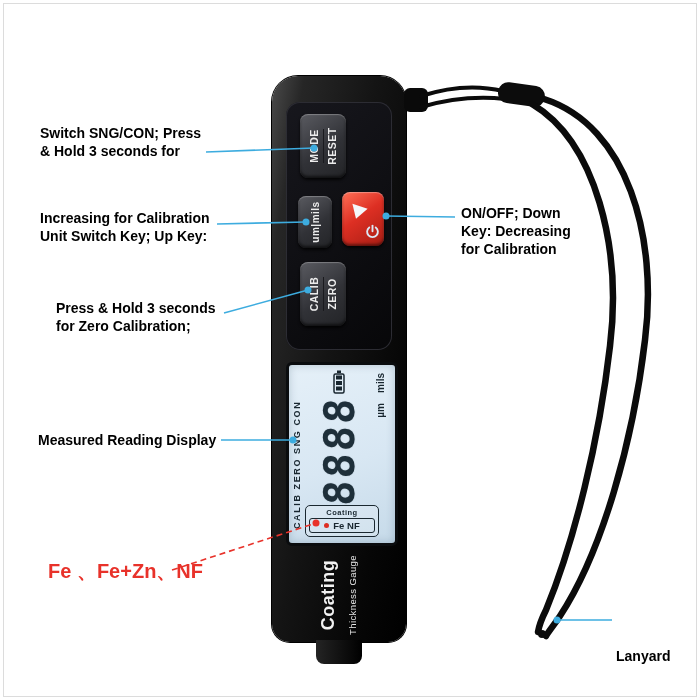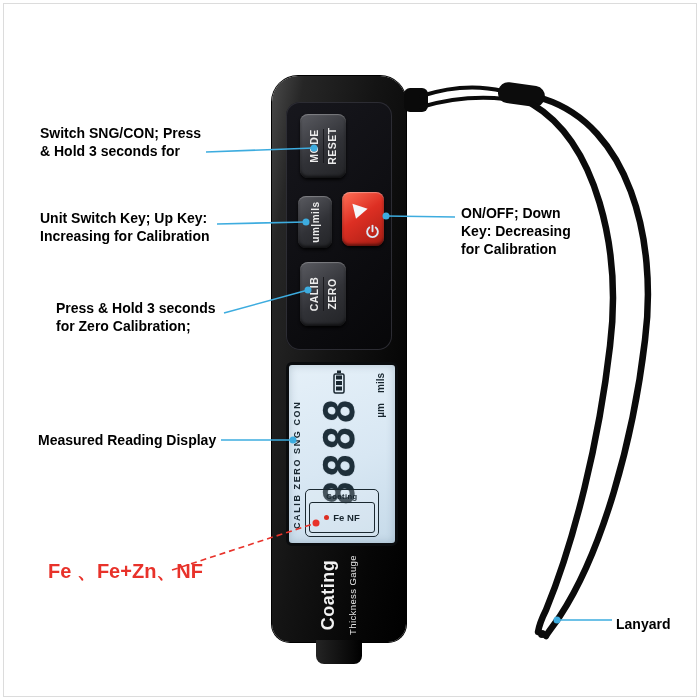--- a/index.html
+++ b/index.html
@@ -77,21 +77,21 @@
     font-size:10px;font-weight:bold;color:#18262f;
   }
   .lcd-batt{position:absolute;right:2px;top:50%;transform:translateY(-50%);}
   .mode-box{
     position:absolute;left:50%;transform:translateX(-50%);bottom:6px;width:66px;
     border:1.5px solid #1a2830;border-radius:5px;padding:2px 3px 3px;z-index:3;
     background:rgba(255,255,255,.18);
   }
   .mode-box-title{font-size:7.5px;font-weight:bold;text-align:center;color:#18262f;letter-spacing:.5px;}
   .mode-box-val{
-    margin-top:1px;border:1.2px solid #1a2830;border-radius:3px;padding:9px 0;
+    margin-top:1px;border:1.2px solid #1a2830;border-radius:3px;padding:1px 0;
     font-size:9.5px;font-weight:bold;color:#18262f;
     display:flex;align-items:center;justify-content:center;gap:4px;
   }
   .red-dot{width:5px;height:5px;border-radius:50%;background:var(--power-red);}
 
   
   .brand{position:absolute;transform:rotate(-90deg);text-align:center;white-space:nowrap;}
   .brand1{left:9px;top:508px;width:96px;height:22px;font-size:18px;font-weight:bold;color:#f2f2f2;letter-spacing:.5px;}
   .brand2{left:34px;top:512px;width:96px;height:14px;font-size:9.5px;color:#e6e6e6;letter-spacing:.4px;}
   .probe{
@@ -110,21 +110,21 @@
   
   .callout{position:absolute;z-index:6;font-size:14px;line-height:18px;color:#000;}
   .callout span{display:block;font-weight:bold;}
   .callout.red{color:var(--callout-red);font-size:20px;}
   #c-mode{left:40px;top:124px;}
   #c-unit{left:40px;top:209px;}
   #c-power{left:461px;top:204px;}
   #c-calib{left:56px;top:299px;}
   #c-display{left:38px;top:431px;}
   #c-materials{left:48px;top:562px;}
-  #c-lanyard{left:616px;top:615px;}
+  #c-lanyard{left:616px;top:647px;}
 </style>
 </head>
 <body>
 
 <div class="frame"></div>
 
 <svg class="overlay" width="700" height="700" viewBox="0 0 700 700">
 
   <g>
     <path class="cord" stroke-width="4" d="M421 96 C 452 86, 478 85, 503 91"></path>
@@ -224,22 +224,22 @@
   <div class="brand brand1">Coating</div>
   <div class="brand brand2">Thickness Gauge</div>
   <div class="probe"></div>
 </div>
 
 <div class="callout" id="c-mode">
   <span>Switch SNG/CON; Press</span>
   <span>&amp; Hold 3 seconds for</span>
 </div>
 <div class="callout" id="c-unit">
+  <span>Increasing for Calibration</span>
   <span>Unit Switch Key; Up Key:</span>
-  <span>Increasing for Calibration</span>
 </div>
 <div class="callout" id="c-power">
   <span>ON/OFF; Down</span>
   <span>Key: Decreasing</span>
   <span>for Calibration</span>
 </div>
 <div class="callout" id="c-calib">
   <span>Press &amp; Hold 3 seconds</span>
   <span>for Zero Calibration;</span>
 </div>

